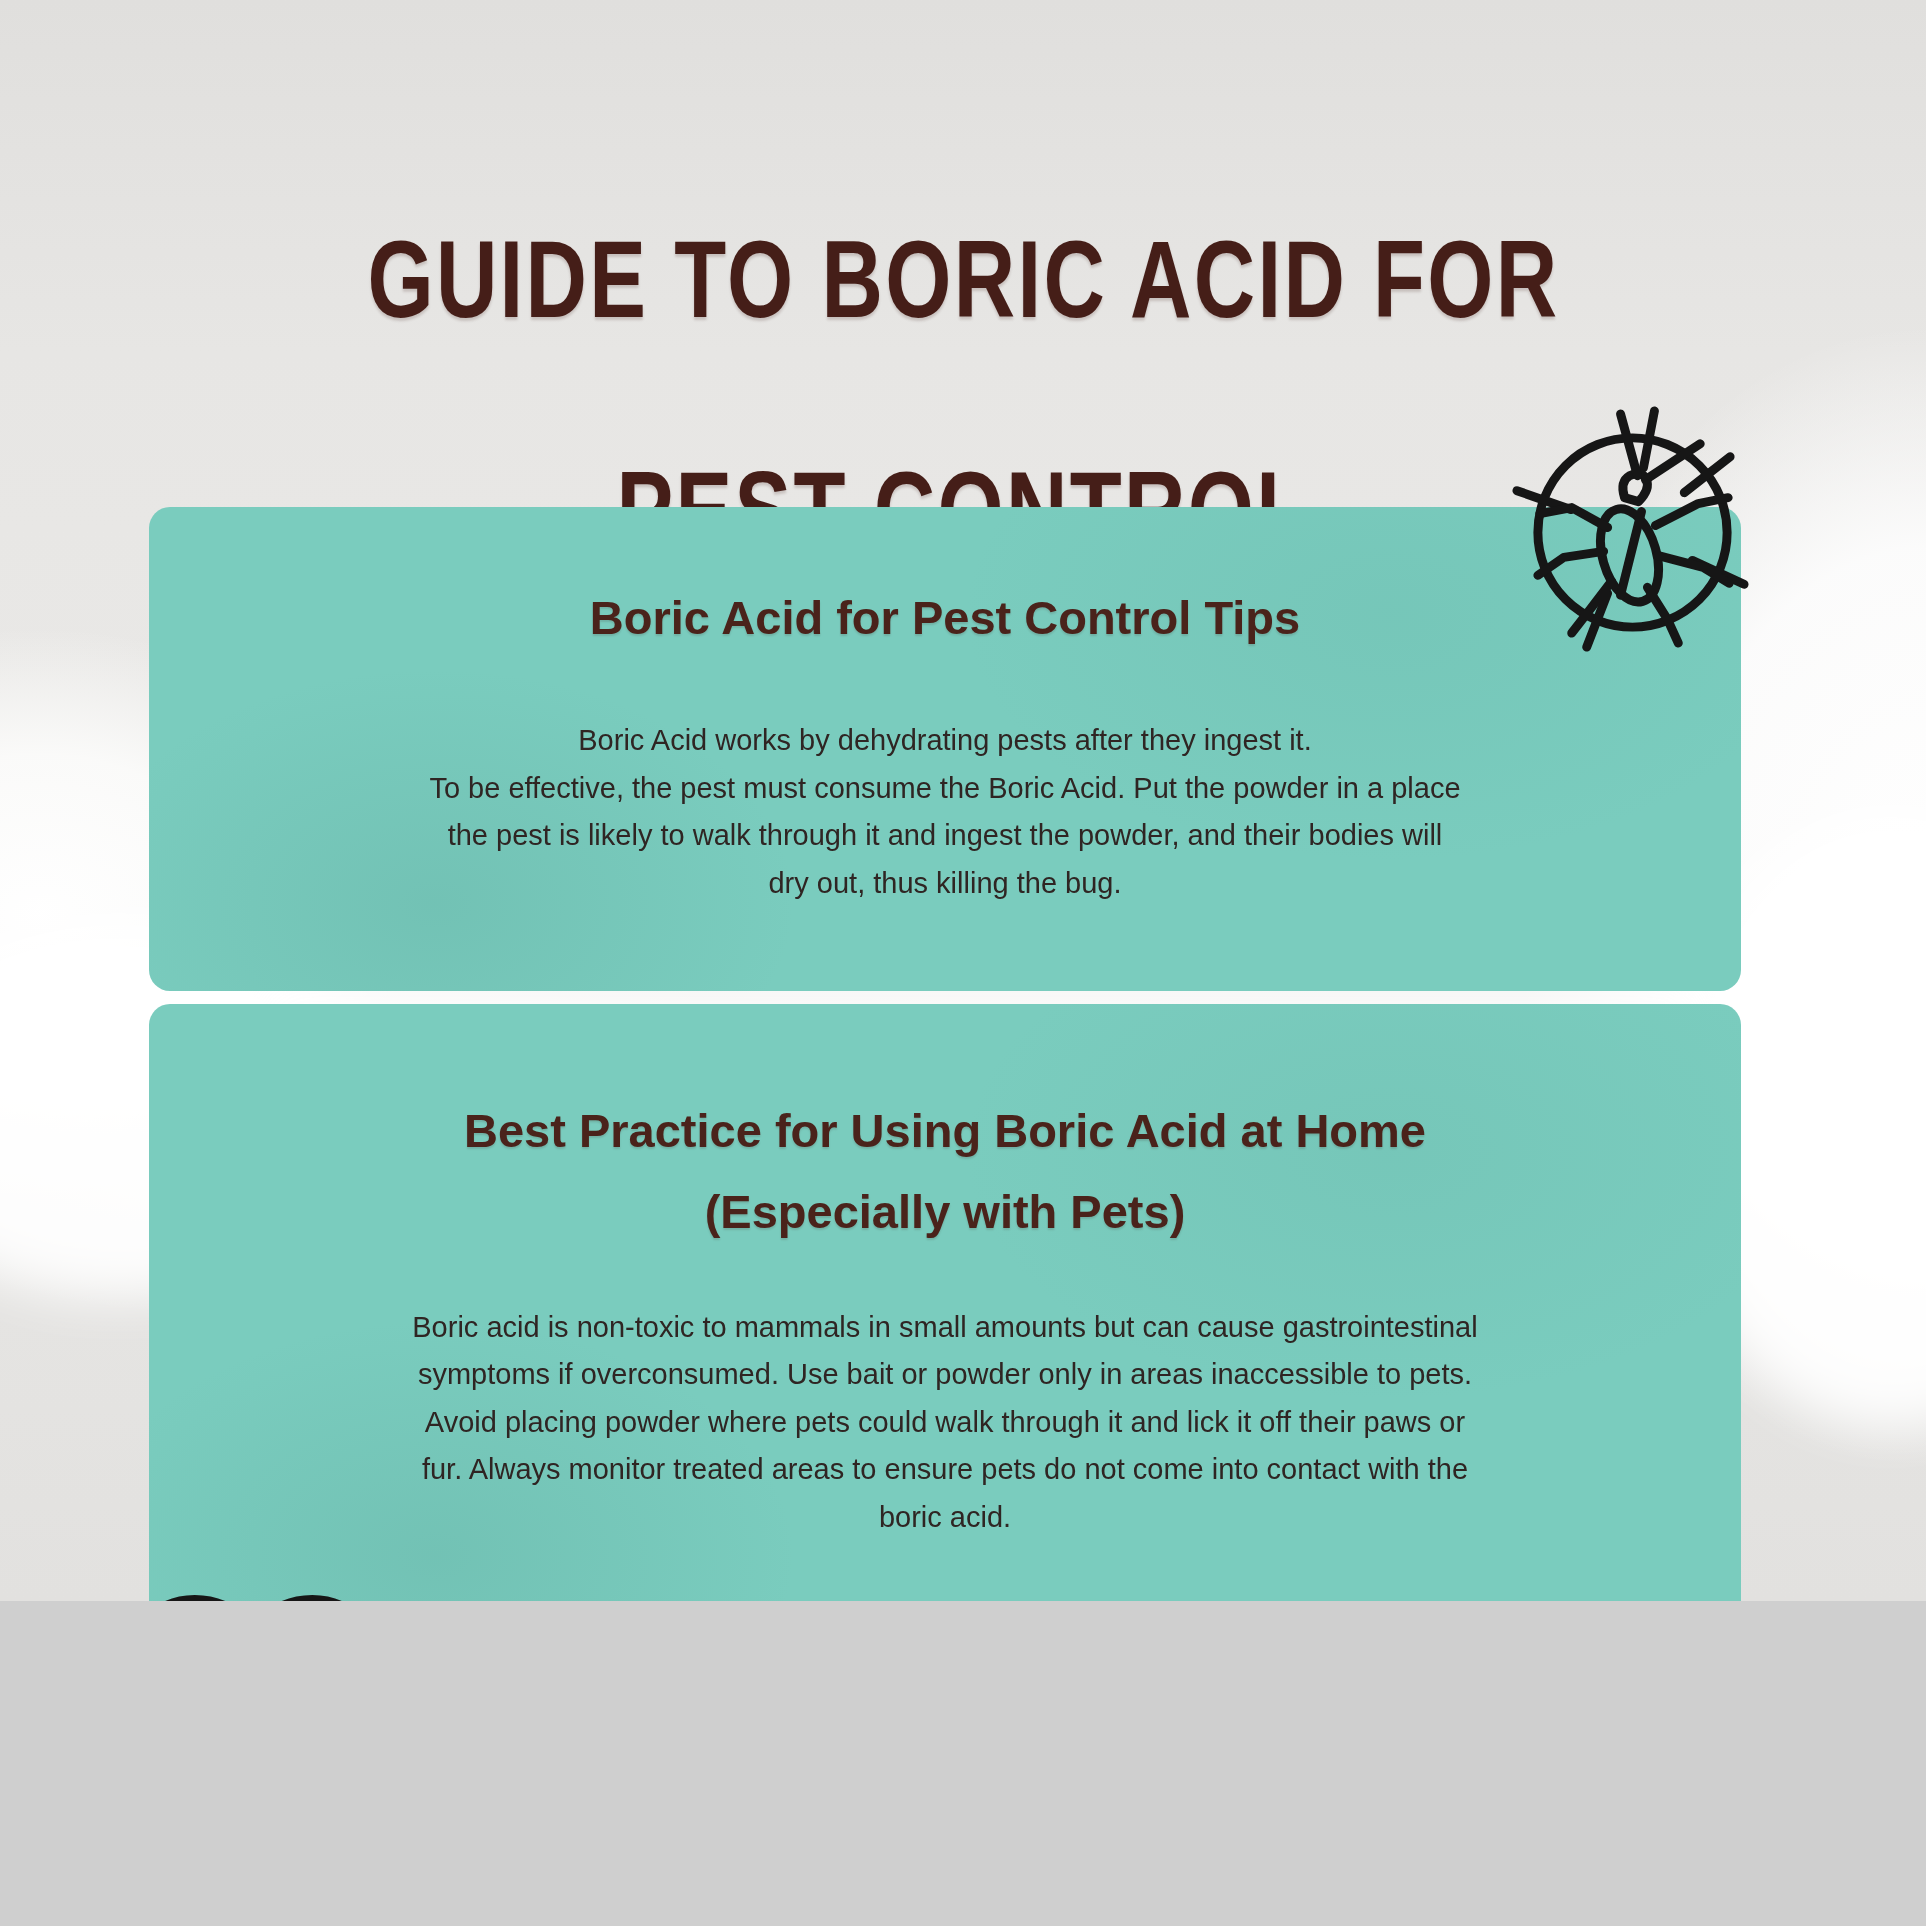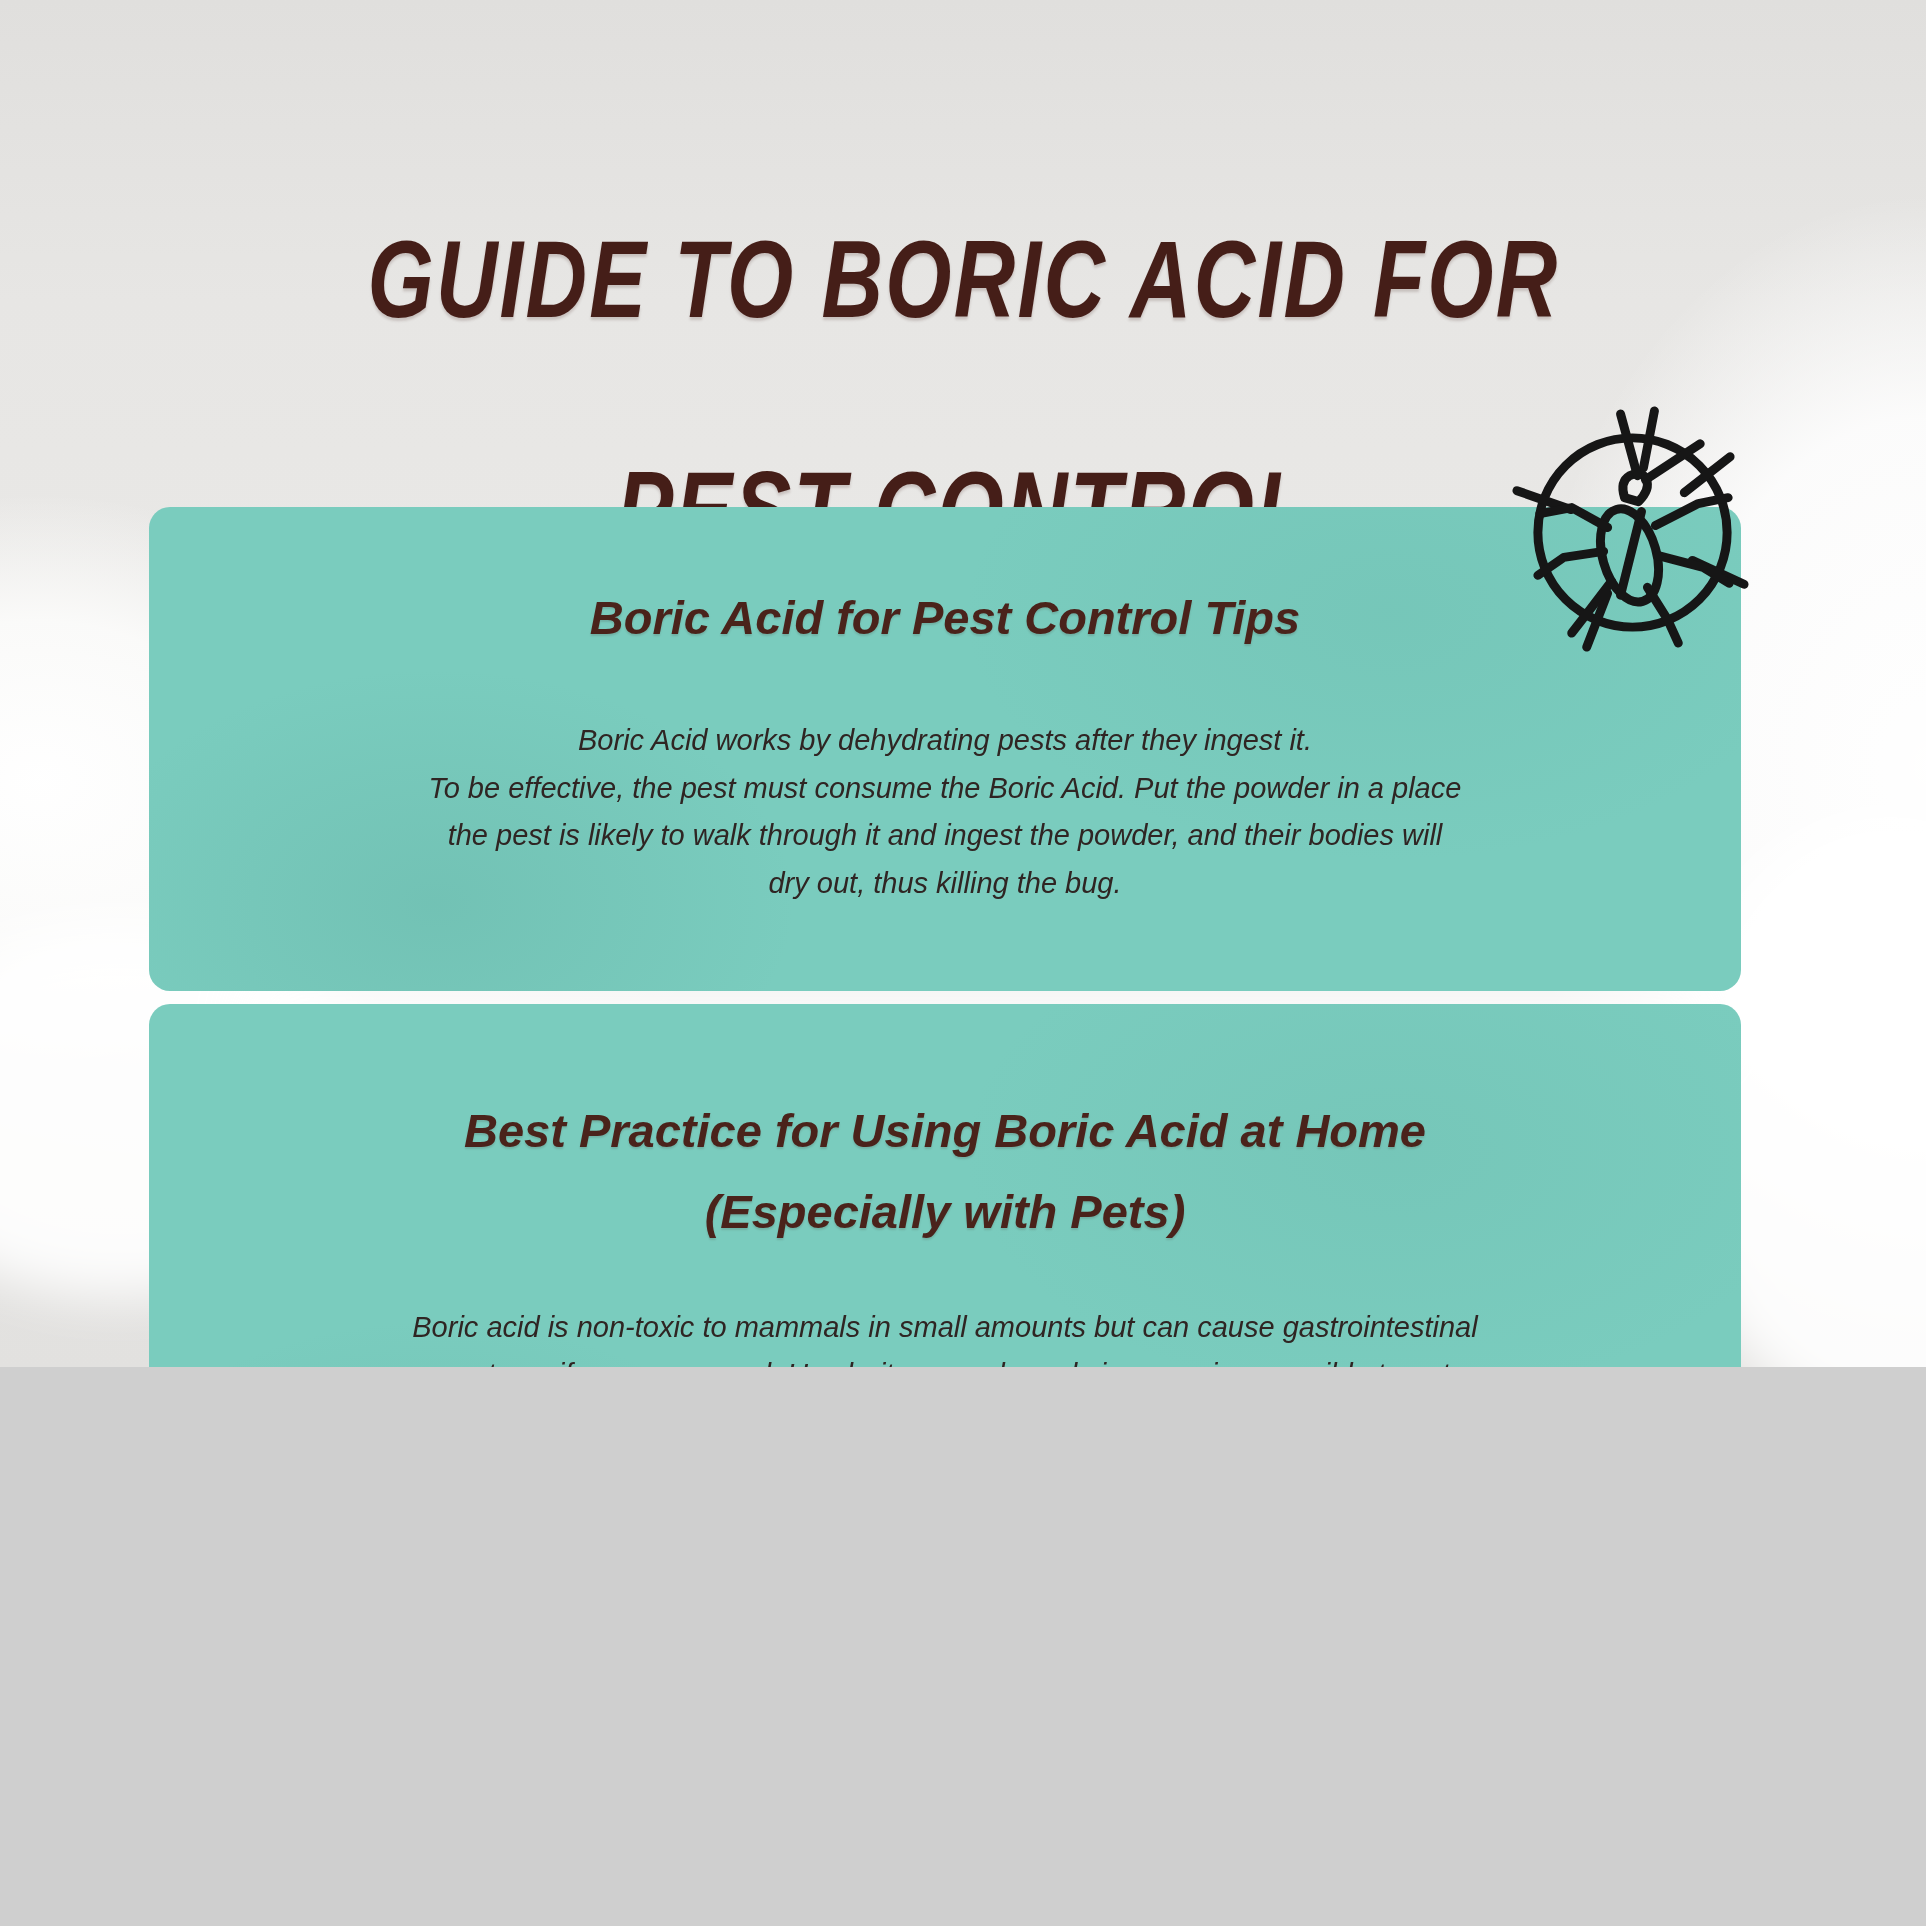--- a/index.html
+++ b/index.html
@@ -1,27 +1,26 @@
 <!DOCTYPE html>
 <html><head>
 <meta charset="utf-8">
 <style>
   html,body{margin:0;padding:0;background:#cfcfcf;}
   .canvas{
     position:relative;
-    width:1927px;height:1367px;
+    width:1927px;height:1601px;
     overflow:hidden;
     font-family:"Liberation Sans", sans-serif;
     background:
       radial-gradient(ellipse 515px 396px at 2% 57%, rgba(255,255,255,0.98) 0%, rgba(252,252,251,0.9) 40%, rgba(250,250,250,0) 72%),
       radial-gradient(ellipse 554px 772px at 100% 56%, rgba(255,255,255,0.98) 0%, rgba(253,253,253,0.92) 45%, rgba(250,250,250,0) 74%),
       radial-gradient(ellipse 1089px 228px at 52% 52.4%, rgba(255,255,255,0.95) 0%, rgba(255,255,255,0.55) 45%, rgba(255,255,255,0) 75%),
       radial-gradient(ellipse 693px 376px at 12% 66%, rgba(252,252,252,0.8) 0%, rgba(252,252,252,0) 70%),
       linear-gradient(180deg,#e0dfdd 0%, #e7e6e4 22%, #eae9e7 55%, #e5e4e2 82%, #e2e1df 100%);
-    font-style: italic;
   }
   
   .powder{position:absolute;border-radius:50%;filter:blur(26px);background:rgba(255,255,255,0.9);}
   .powder.p1{left:-139px;top:921px;width:515px;height:376px;}
   .powder.p2{left:1663px;top:812px;width:455px;height:614px;}
   .powder.p3{left:238px;top:965px;width:1485px;height:109px;border-radius:59px;opacity:.85;}
 
   .title{
     position:absolute;left:0;top:149px;width:1927px;
     text-align:center;color:#451e18;

